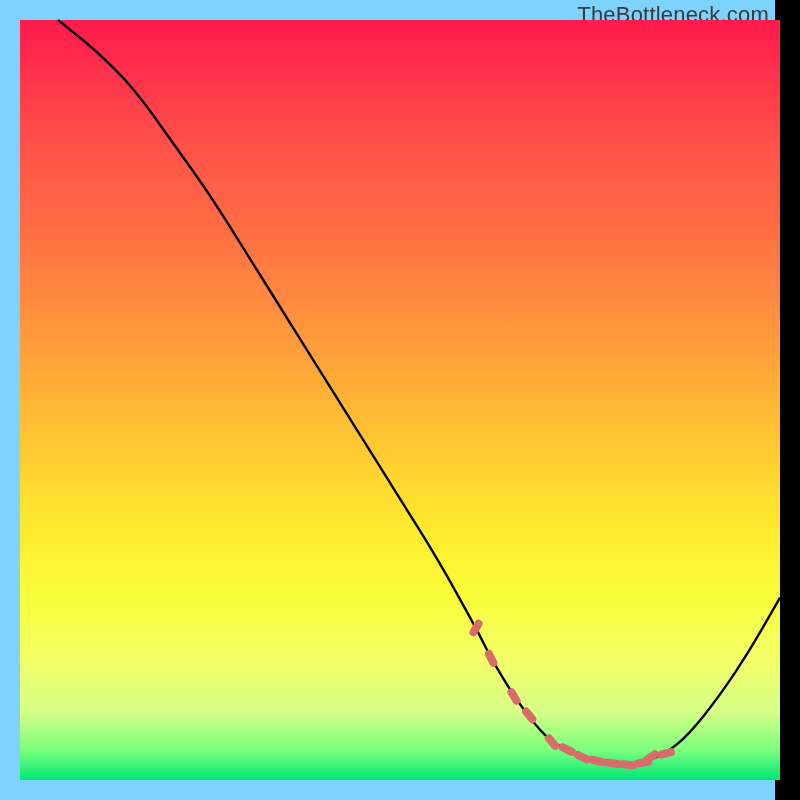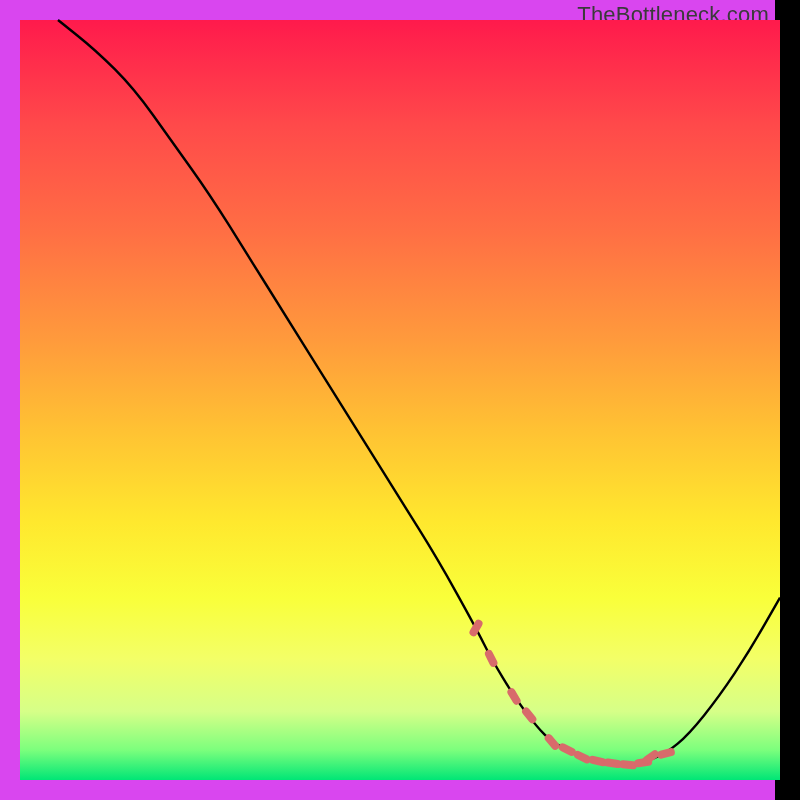--- a/index.html
+++ b/index.html
@@ -10,21 +10,21 @@
     background: #000000;
     overflow: hidden;
     font-family: Arial, Helvetica, sans-serif;
   }
   .frame {
     position: absolute;
     left: 0;
     top: 0;
     width: 775px;
     height: 800px;
-    background: #d946ef;
+    background: #7dd3fc;
   }
   .plot {
     position: absolute;
     left: 20px;
     top: 20px;
     width: 760px;
     height: 760px;
     background: linear-gradient(
       to bottom,
       #ff1a4c 0%,

